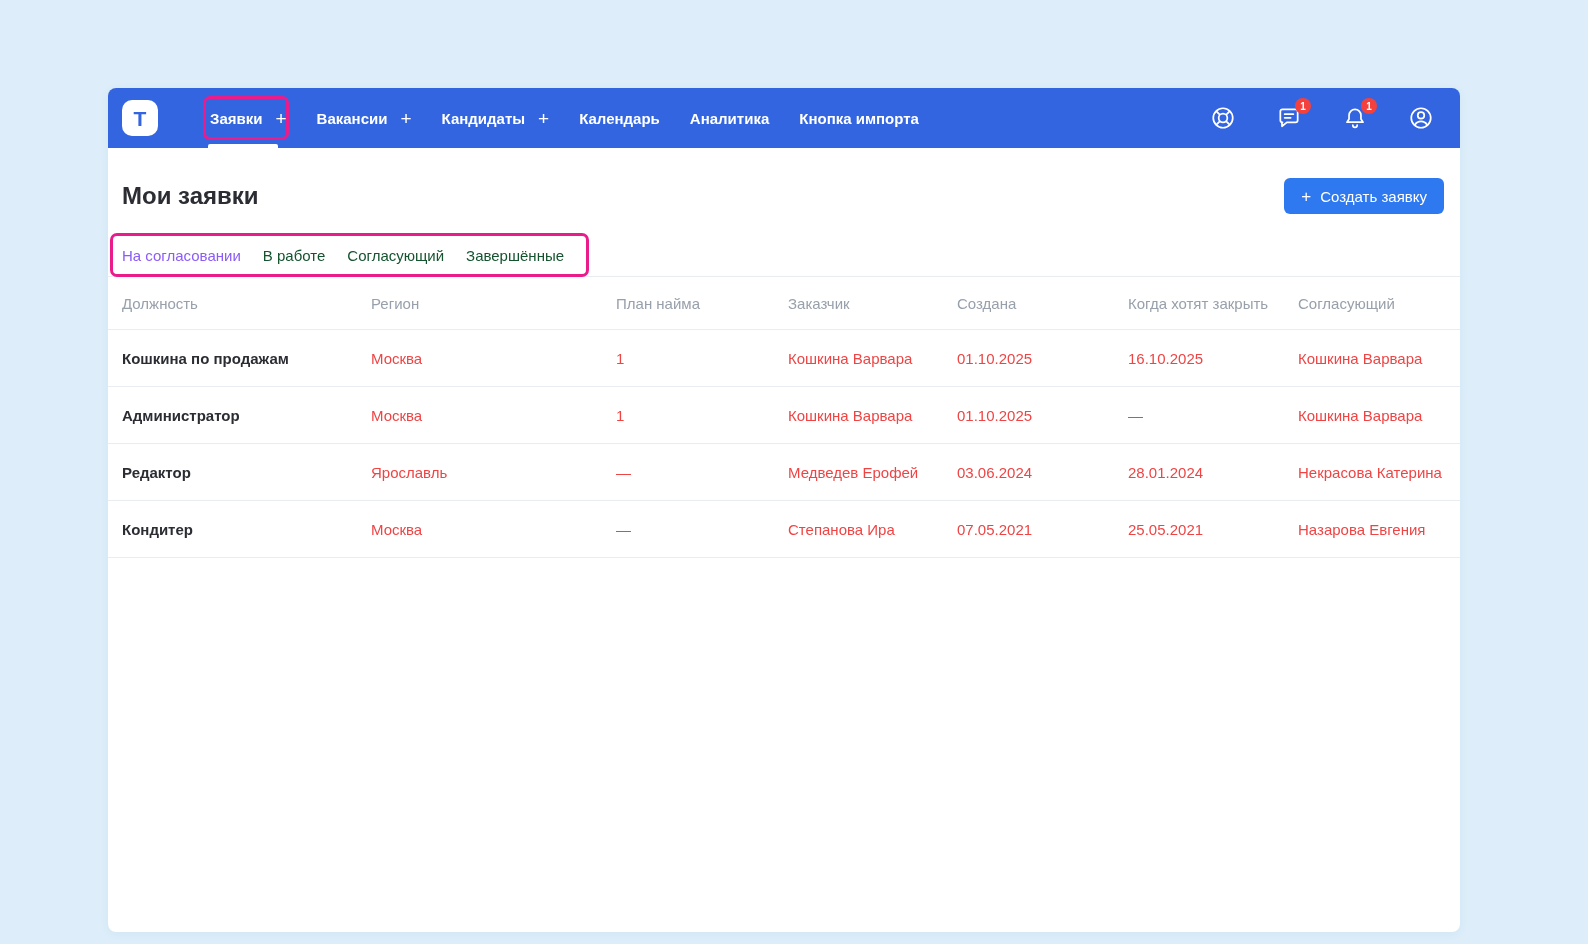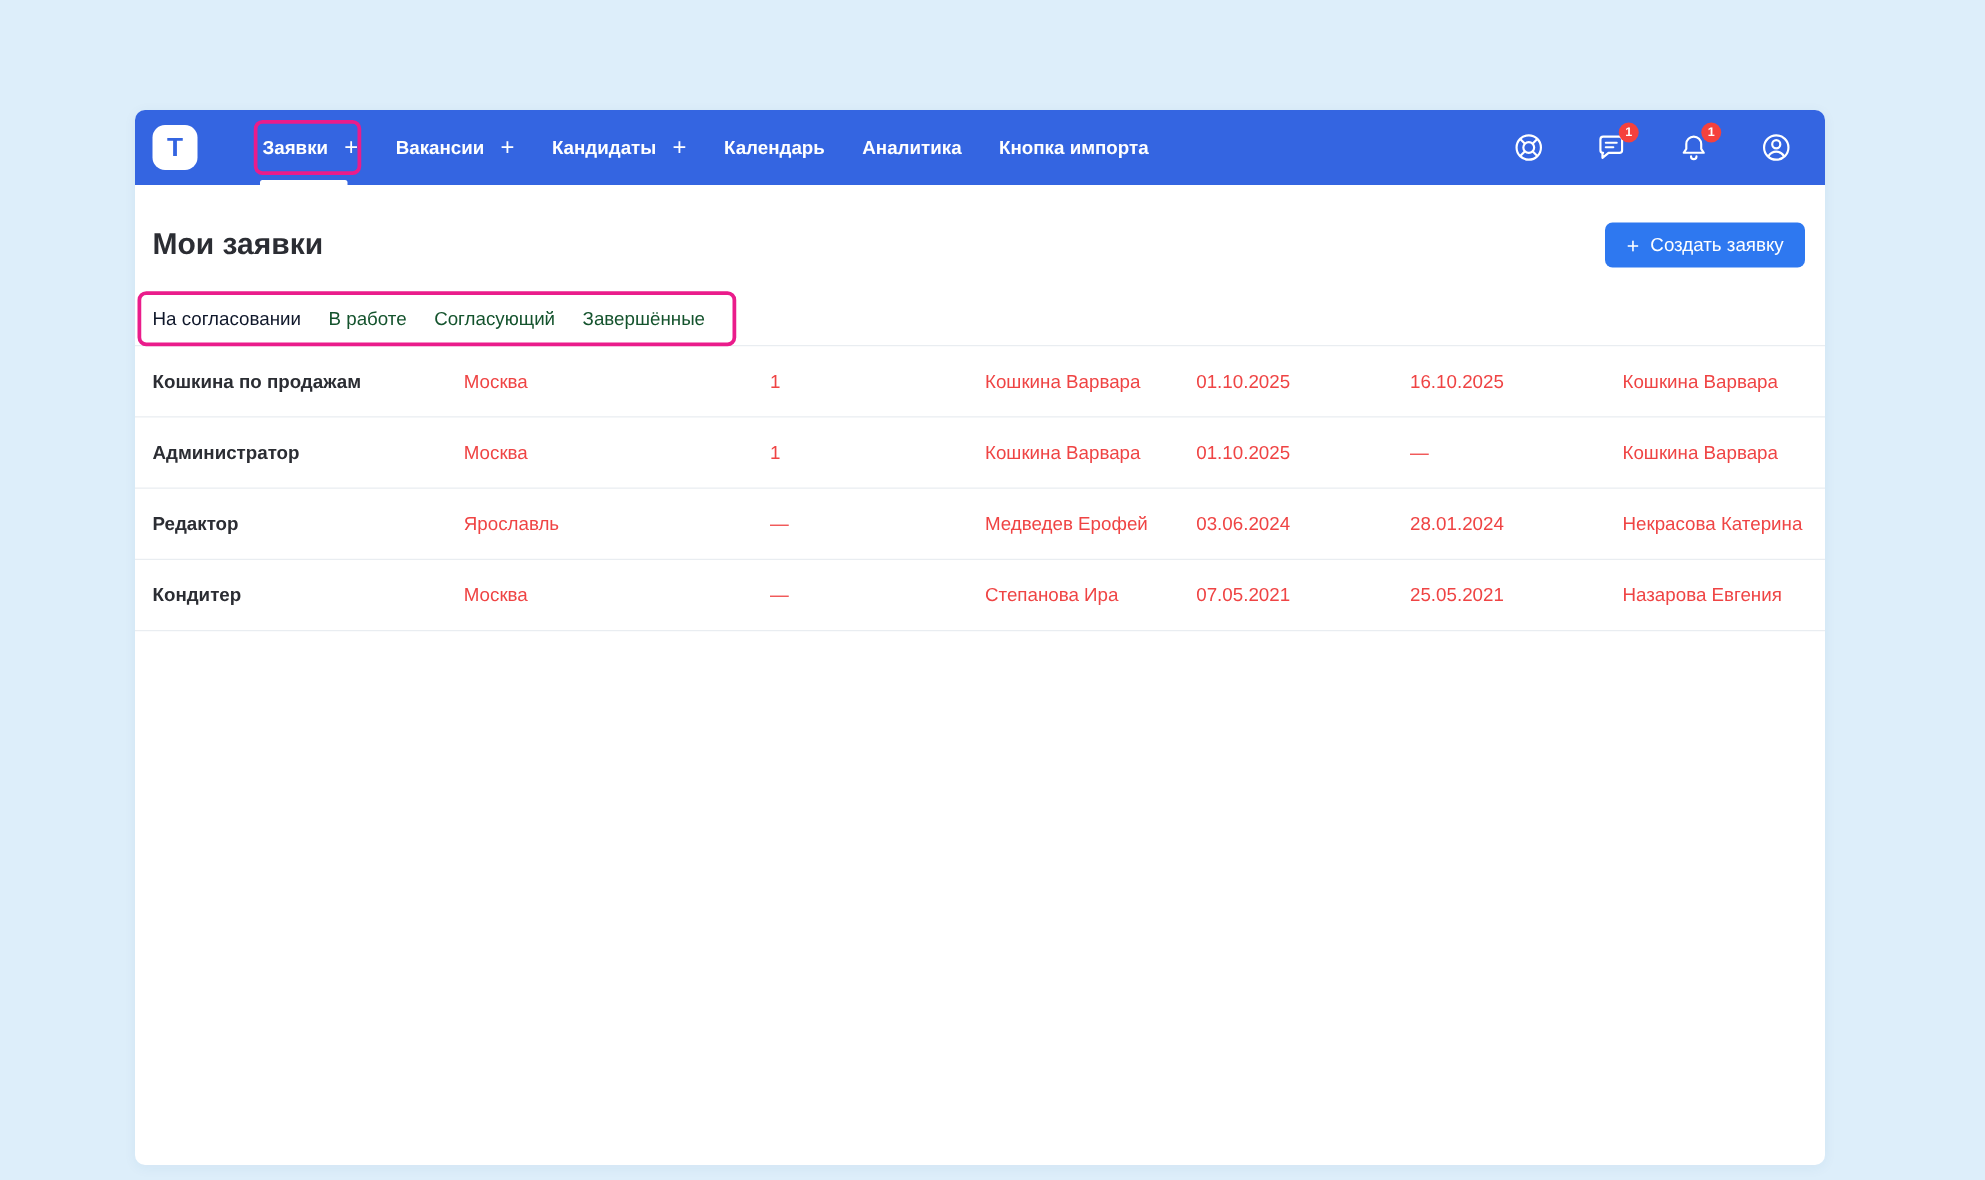--- a/index.html
+++ b/index.html
@@ -59,21 +59,21 @@
     font-size:15px; font-family:inherit; cursor:pointer;
   }
   .create-btn .plus { font-size:17px; line-height:1; }
   
   .tabs {
     display:flex; align-items:center; gap:22px;
     margin-top:19px; height:43px; padding:0 14px;
     border-bottom:1px solid #e9edf1;
   }
   .tab { font-size:15px; color:#14532d; cursor:pointer; text-decoration:none; white-space:nowrap; }
-  .tab.active { color:#0f172a; }
+  .tab.active { color:#8b5cf6; }
   
   .table { width:100%; }
   .trow {
     display:grid;
     grid-template-columns:249px 245px 172px 169px 171px 170px 1fr;
     align-items:center; padding:0 14px;
     border-bottom:1px solid #e9edf1;
   }
   .trow.head { height:53px; }
   .trow.body { height:57px; cursor:pointer; }
@@ -169,20 +169,29 @@
   </div>
 
   <div class="tabs">
     <a class="tab active">На согласовании</a>
     <a class="tab">В работе</a>
     <a class="tab">Согласующий</a>
     <a class="tab">Завершённые</a>
   </div>
 
   <div class="table">
+    <div class="trow head">
+      <div class="th">Должность</div>
+      <div class="th">Регион</div>
+      <div class="th">План найма</div>
+      <div class="th">Заказчик</div>
+      <div class="th">Создана</div>
+      <div class="th">Когда хотят закрыть</div>
+      <div class="th">Согласующий</div>
+    </div>
 
     <div class="trow body">
       <div class="td first">Кошкина по продажам</div>
       <div class="td">Москва</div>
       <div class="td">1</div>
       <div class="td">Кошкина Варвара</div>
       <div class="td">01.10.2025</div>
       <div class="td">16.10.2025</div>
       <div class="td">Кошкина Варвара</div>
     </div>

